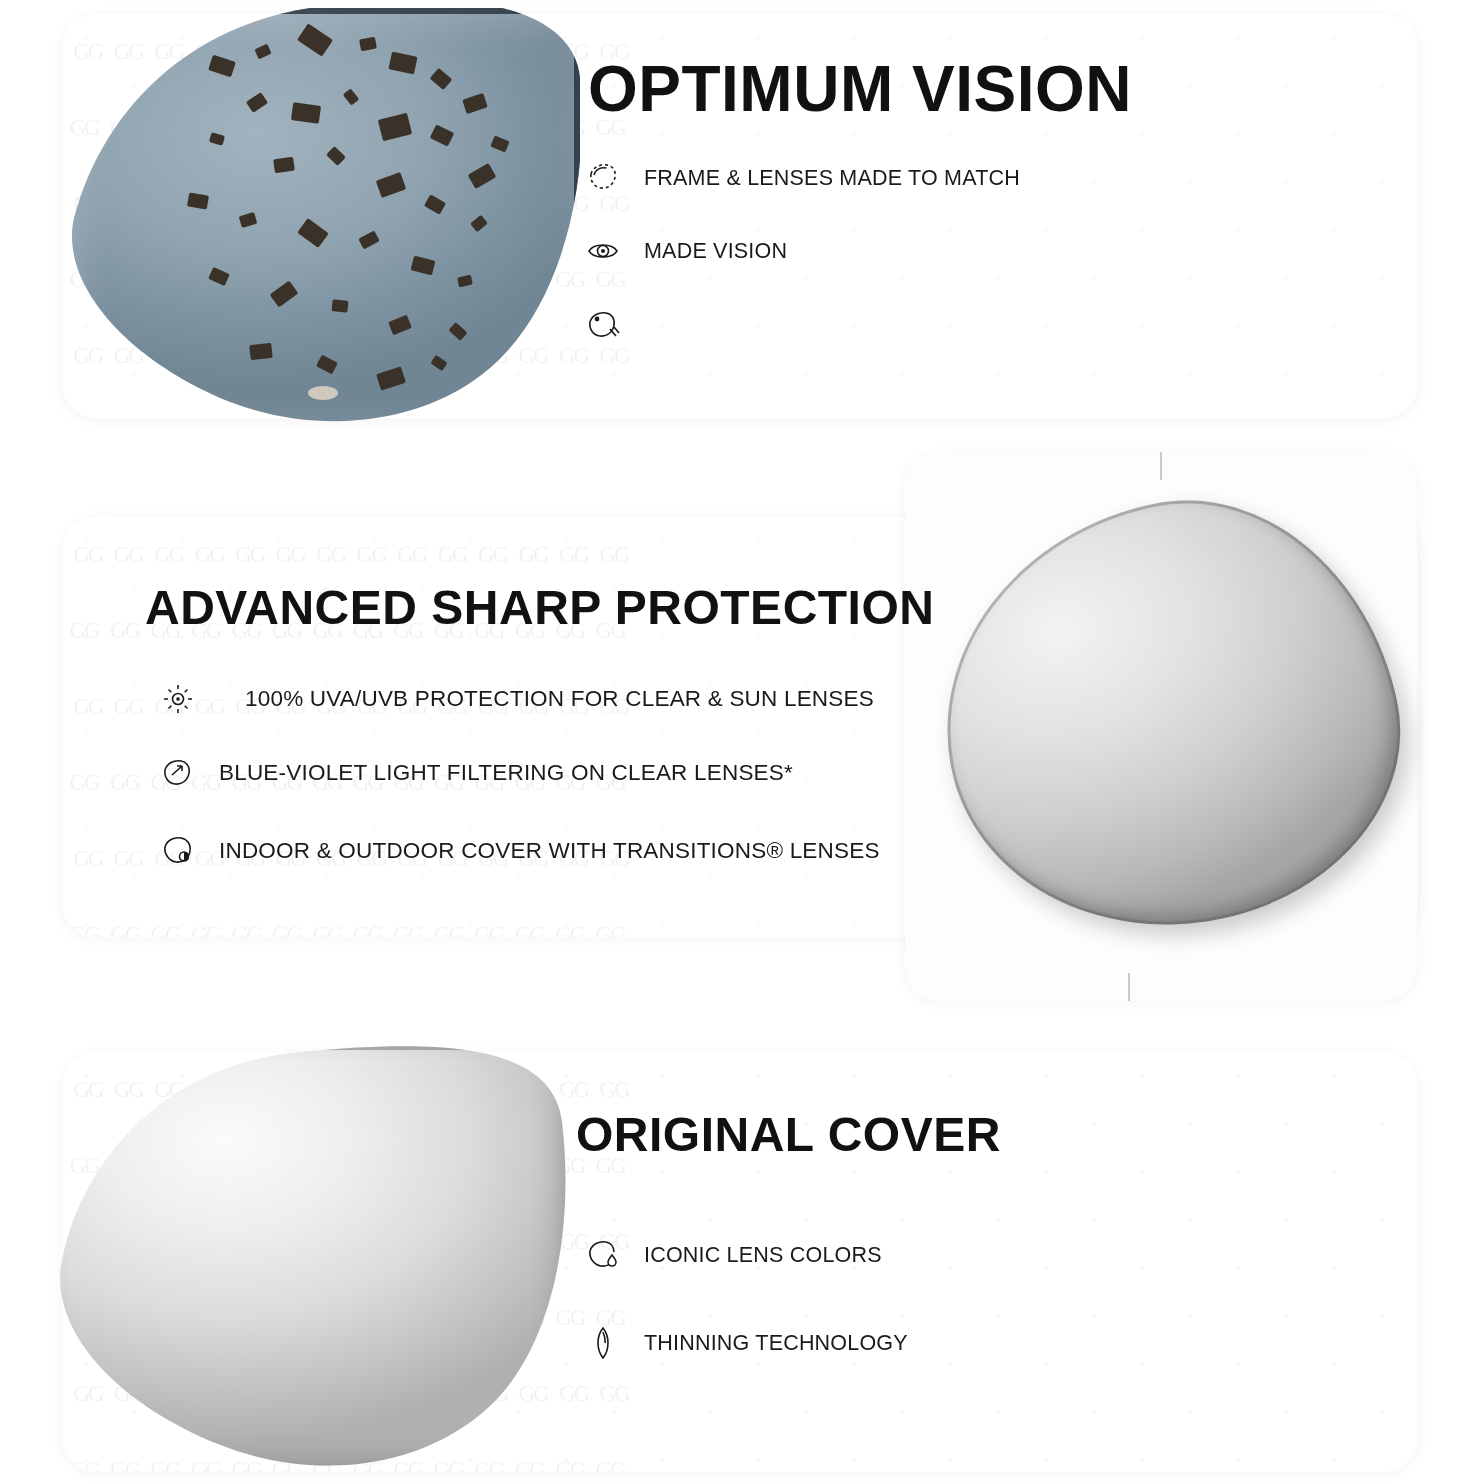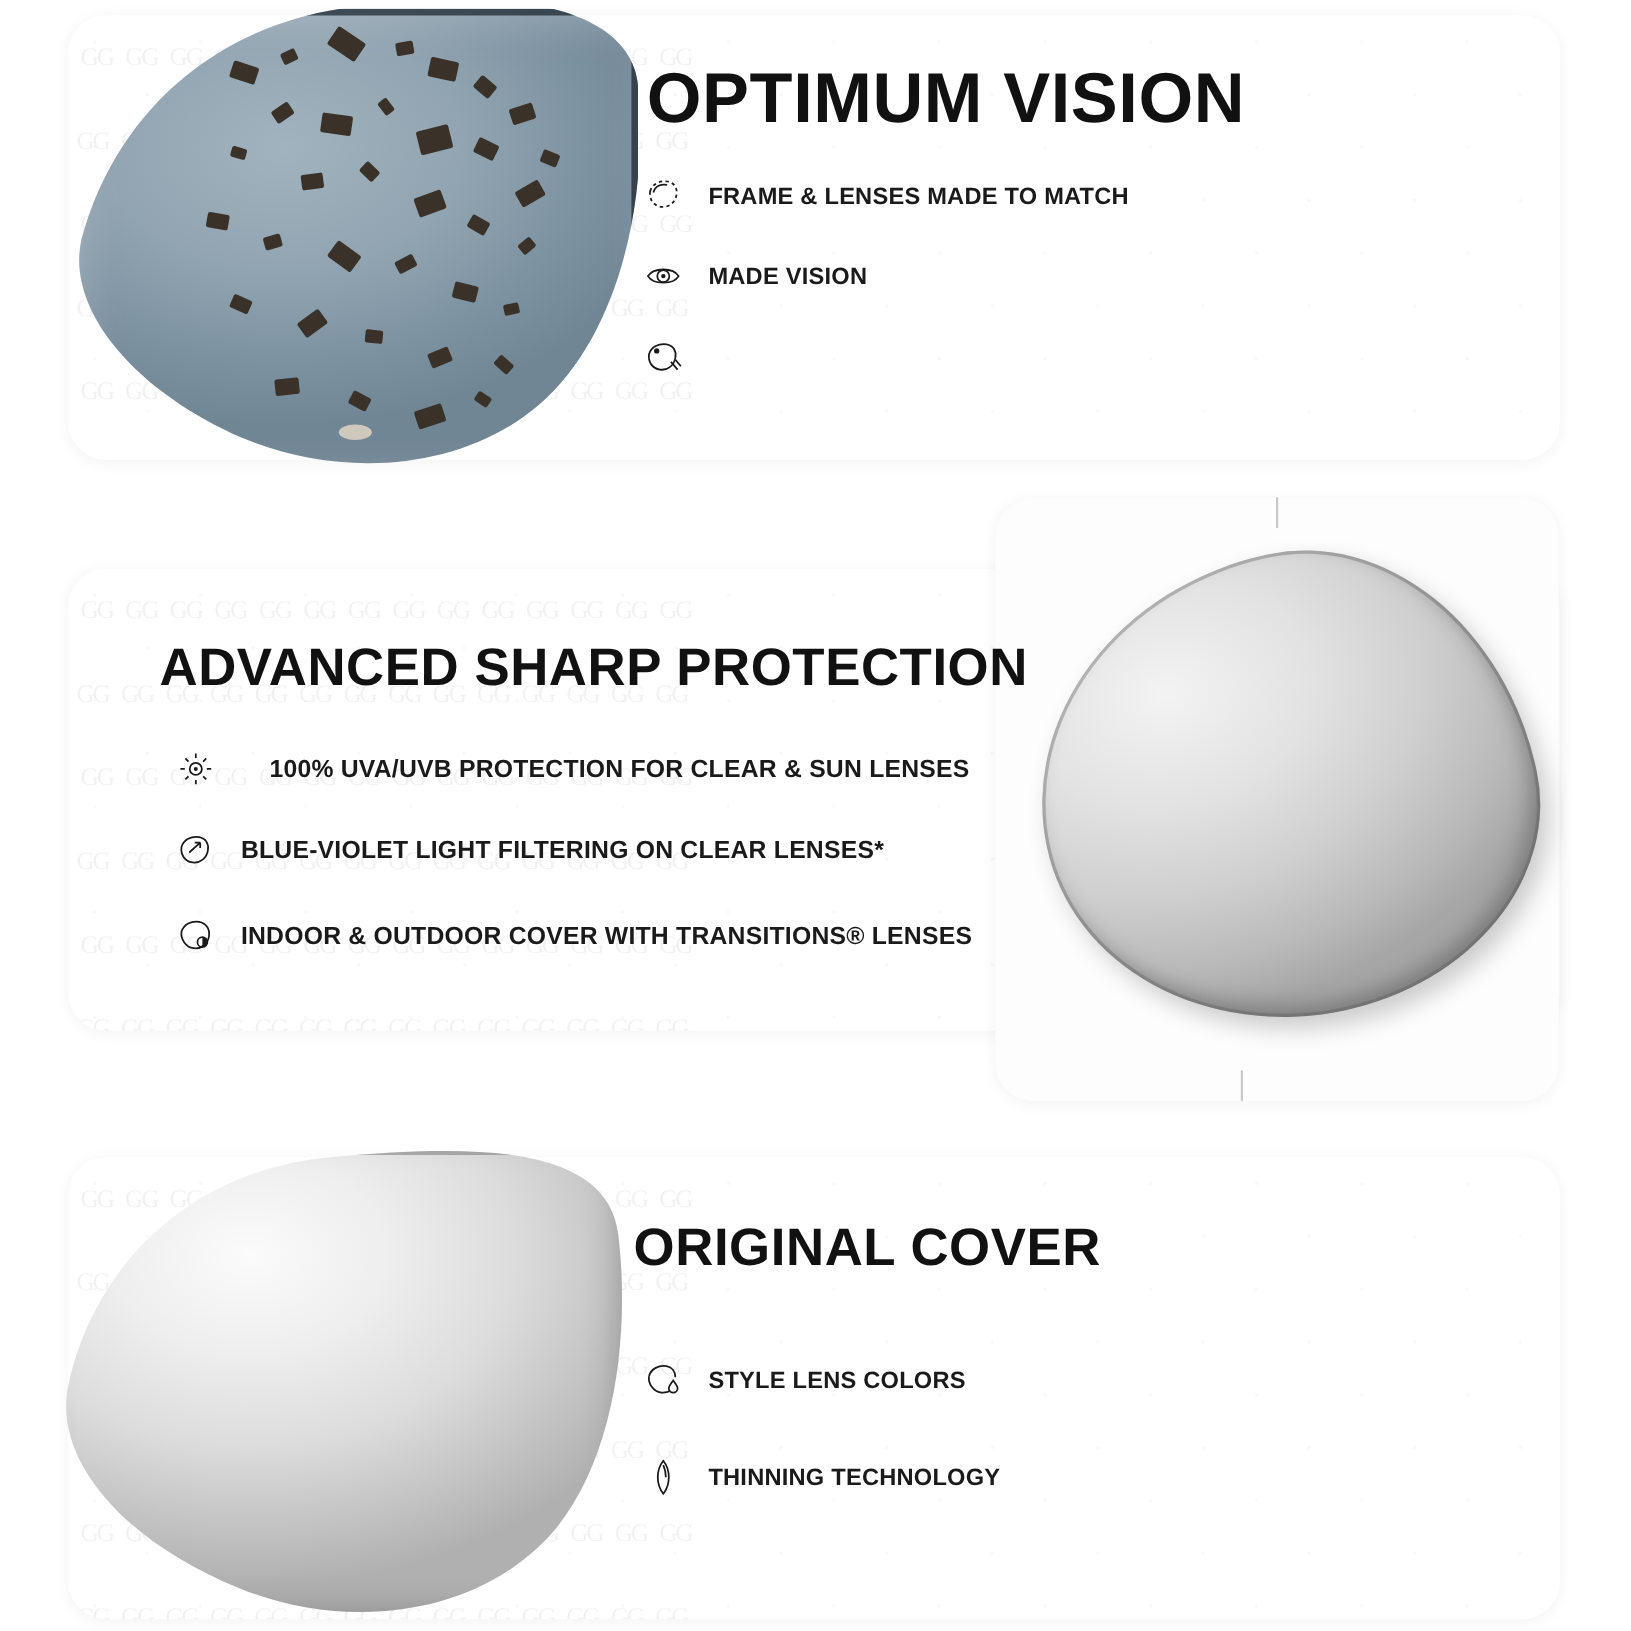--- a/index.html
+++ b/index.html
@@ -88,21 +88,20 @@
   #title-optimum { left: 588px; top: 52px; font-size: 64px; }
   #title-advanced { left: 145px; top: 580px; font-size: 48px; }
   #title-original { left: 576px; top: 1107px; font-size: 48px; }
 
   .feature-row {
     position: absolute;
     display: flex;
     align-items: center;
     gap: 18px;
     white-space: nowrap;
-    font-weight: bold;
   }
   .feature-row .ico {
     width: 46px;
     height: 46px;
     flex: 0 0 46px;
     display: flex;
     align-items: center;
     justify-content: center;
     color: #1a1a1a;
   }
@@ -373,21 +372,21 @@
 <div class="section-title" id="title-original">ORIGINAL COVER</div>
 
 <div class="feature-row" id="row-s-0">
   <span class="ico">
     <svg width="40" height="40" viewBox="0 0 40 40" fill="none" stroke="currentColor" stroke-width="1.6">
       <path d="M7 16 C9 9, 16 6, 23 7 C28 8, 31 12, 31 17"></path>
       <path d="M7 16 C6 23, 11 30, 18 31 C21 31.4, 24 30.8, 26.5 29.4"></path>
       <path d="M29 20 C31.5 23.2, 33 25.2, 33 27 a4 4 0 0 1 -8 0 c0 -1.8 1.5 -3.8 4 -7 Z"></path>
     </svg>
   </span>
-  <span class="lbl">STYLE LENS COLORS</span>
+  <span class="lbl">ICONIC LENS COLORS</span>
 </div>
 
 <div class="feature-row" id="row-s-1">
   <span class="ico">
     <svg width="40" height="40" viewBox="0 0 40 40" fill="none" stroke="currentColor" stroke-width="1.6">
       <path d="M20 5 C24 10, 25 16, 25 20 C25 24, 24 30, 20 35 C16 30, 15 24, 15 20 C15 16, 16 10, 20 5 Z"></path>
       <path d="M20 9 C21.8 13, 22.3 16.5, 22.3 20"></path>
     </svg>
   </span>
   <span class="lbl">THINNING TECHNOLOGY</span>

